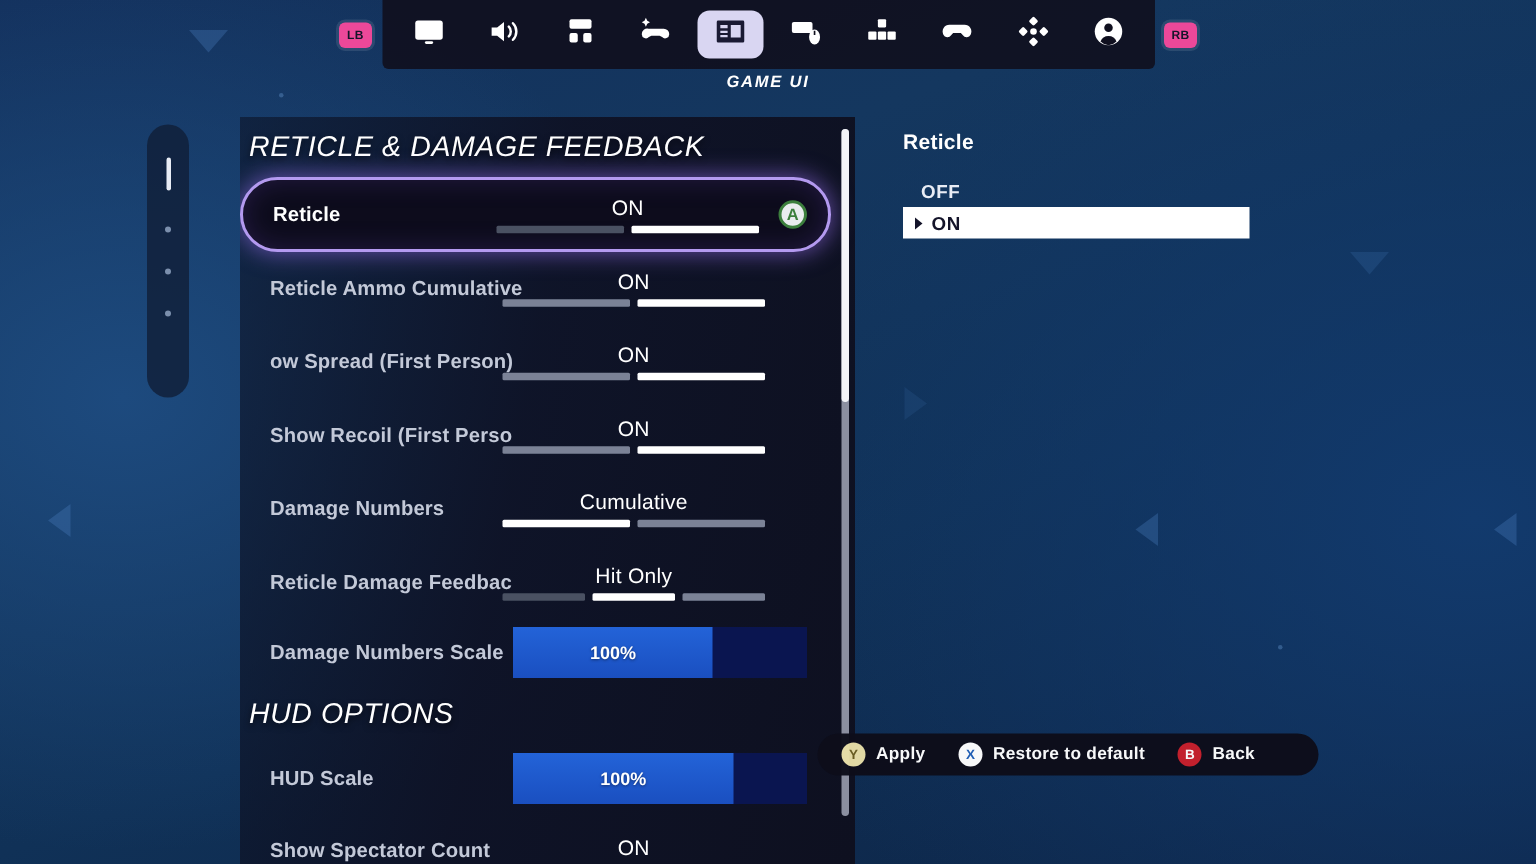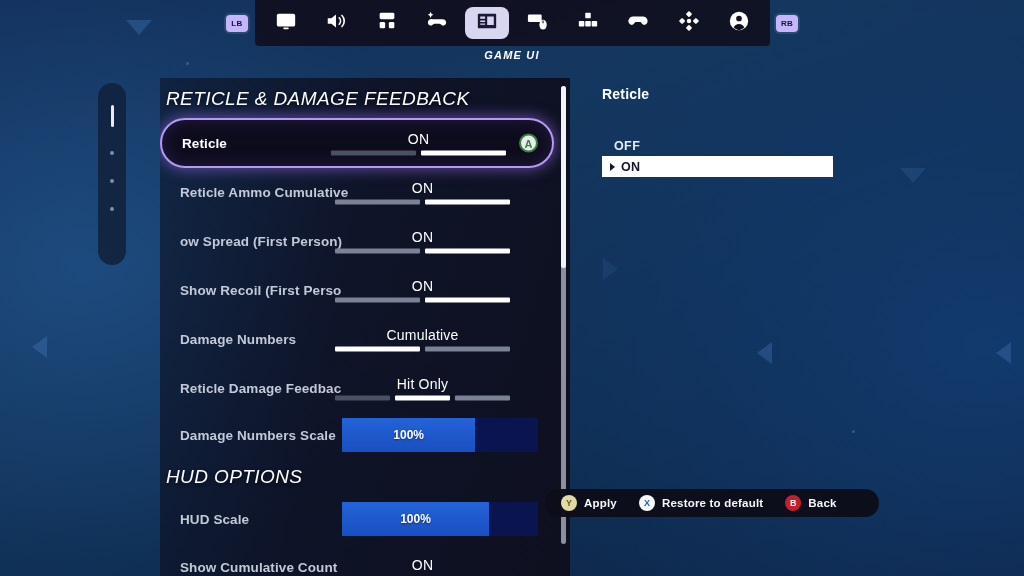--- a/index.html
+++ b/index.html
@@ -32,21 +32,21 @@
     display:flex; align-items:flex-start; justify-content:center;
   }
   #navbar-bg {
     position:absolute; top:0; left:255px; width:515px; height:46px;
     background:#10101f; opacity:.93;
     border-bottom-left-radius:4px; border-bottom-right-radius:4px;
   }
   .shoulder {
     position:absolute; top:15px;
     width:22px; height:17px; border-radius:4px;
-    background:#c4b5fd;
+    background:#ec4899;
     display:flex; align-items:center; justify-content:center;
     font-size:8px; font-weight:bold; color:#15152a; letter-spacing:.3px;
     box-shadow:0 0 0 2px rgba(255,255,255,.10);
   }
   #lb-btn { left:226px; }
   #rb-btn { left:776px; }
 
   #nav-icons {
     position:absolute; top:0; left:255px; width:515px; height:46px;
     display:flex; align-items:center; justify-content:space-around; padding:0 6px;
@@ -159,21 +159,21 @@
 
   
   #detail { position:absolute; left:602px; top:86px; width:300px; }
   #detail-title {
     font-size:14px; font-weight:bold; color:#ffffff; letter-spacing:.2px;
   }
   #detail-desc {
     margin-top:17px; font-size:12.5px; color:#b9c2d2; line-height:16px;
     letter-spacing:.1px; white-space:nowrap;
   }
-  #options { margin-top:33px; }
+  #options { margin-top:15px; }
   .opt {
     height:21px; display:flex; align-items:center;
     padding-left:12px; font-size:12.5px; font-weight:bold;
     color:#e8ecf5; letter-spacing:.4px;
   }
   .opt.sel {
     width:231px; background:#ffffff; color:#14142a;
     padding-left:8px;
   }
   .opt.sel .caret {
@@ -404,21 +404,21 @@
 
     <div class="row" style="top:417px;">
       <div class="row-label">HUD Scale</div>
       <div class="slider">
         <div class="slider-fill" style="width:75%;"></div>
         <div class="slider-val" style="width:75%;">100%</div>
       </div>
     </div>
 
     <div class="row" style="top:465px;">
-      <div class="row-label">Show Cumulative Count</div>
+      <div class="row-label">Show Spectator Count</div>
       <div class="val-wrap">
         <div class="val-text">ON</div>
       </div>
     </div>
 
   </div>
 </div>
 
 <div id="scrollbar">
   <div id="scroll-thumb"></div>

